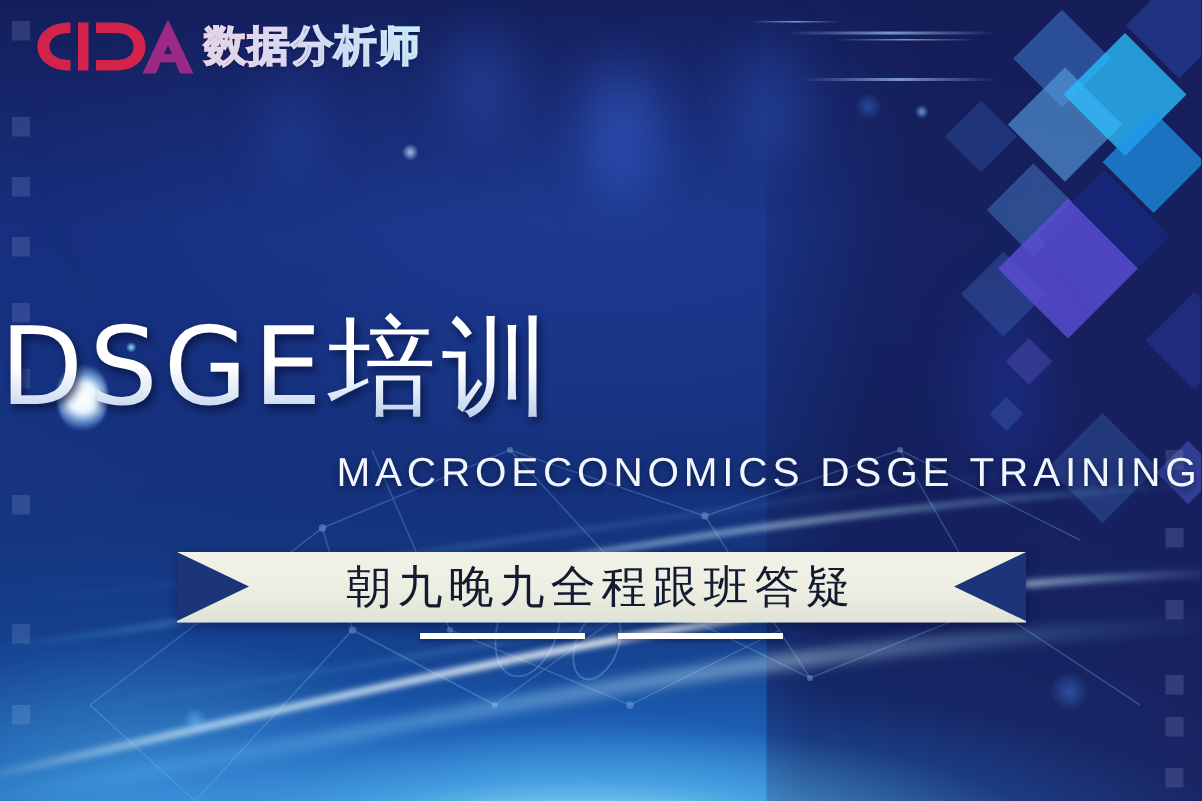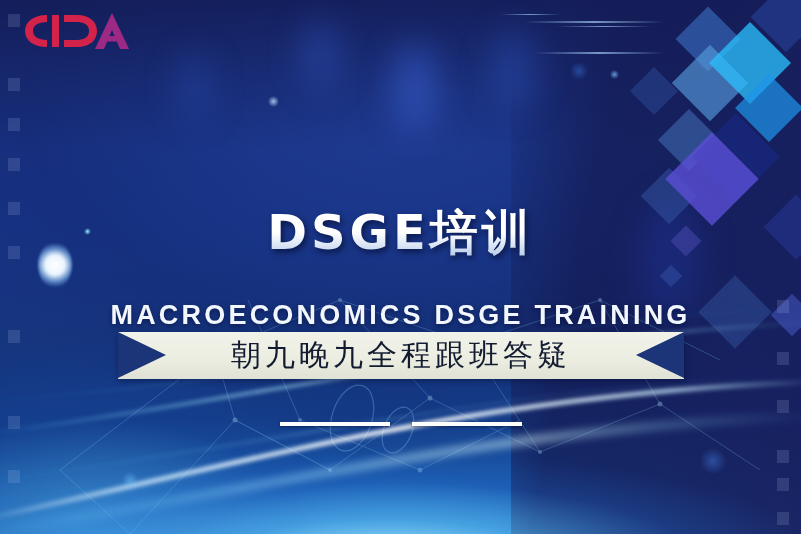--- a/index.html
+++ b/index.html
@@ -114,39 +114,39 @@
   .title1{
     position:absolute;left:0;right:0;top:100px;text-align:center;
     font-size:86px;font-weight:bold;line-height:1;
     letter-spacing:4px;
     font-family:"DejaVu Sans","Liberation Sans",sans-serif;
     background:linear-gradient(180deg,#ffffff 0%,#ffffff 48%,#dfe9f7 72%,#b9ccea 100%);
     -webkit-background-clip:text;background-clip:text;color:transparent;
     filter:drop-shadow(2px 3px 3px rgba(4,14,52,.75));
   }
   .title2{
-    position:absolute;left:0;right:0;top:208px;text-align:center;
-    font-size:48px;font-weight:bold;line-height:1;
+    position:absolute;left:0;right:0;top:208px;
+    font-size:72px;font-weight:normal;line-height:1;
     letter-spacing:4px;
     font-family:"DejaVu Sans","Liberation Sans",sans-serif;
     background:linear-gradient(180deg,#ffffff 0%,#ffffff 50%,#dfe9f7 74%,#b9ccea 100%);
     -webkit-background-clip:text;background-clip:text;color:transparent;
     filter:drop-shadow(2px 3px 3px rgba(4,14,52,.75));
   }
   .subtitle-en{
-    position:absolute;left:0;right:0;top:300px;text-align:center;
-    font-size:27px;font-weight:700;color:#f2f7ff;
+    position:absolute;left:0;right:0;top:300px;text-align:right;
+    font-size:27px;font-weight:400;color:#f2f7ff;
     letter-spacing:3.2px;
     font-family:"Liberation Sans","DejaVu Sans",sans-serif;
     text-shadow:0 2px 5px rgba(6,18,60,.7);
   }
 
   
   .ribbon{
-    position:absolute;left:118px;top:332px;width:566px;height:47px;
+    position:absolute;left:118px;top:368px;width:566px;height:47px;
   }
   .ribbon-body{
     position:absolute;left:0;top:0;width:566px;height:47px;
     background:linear-gradient(180deg,#f1f3e9 0%,#eceee2 55%,#dfe2d4 100%);
     box-shadow:0 2px 6px rgba(4,12,48,.45);
   }
   .ribbon-tip{position:absolute;top:0;width:0;height:0;}
   .ribbon-tip-l{
     left:0;border-top:23.5px solid transparent;border-bottom:23.5px solid transparent;
     border-left:48px solid #1c3478;
@@ -312,20 +312,21 @@
 
         <path d="M25 5 C 11 5, 3 12, 3 21 C 3 30, 11 37, 25 37 L 25 30 C 16 30, 11 26.5, 11 21 C 11 15.5, 16 12, 25 12 Z" fill="#d4234a"></path>
 
         <rect x="30" y="5" width="7" height="32" fill="#d4234a"></rect>
 
         <path d="M42 5 L 55 5 C 68 5, 75 12, 75 21 C 75 30, 68 37, 55 37 L 42 37 L 42 30 L 55 30 C 63 30, 67 26.5, 67 21 C 67 15.5, 63 12, 55 12 L 42 12 Z" fill="#d4234a"></path>
 
         <path d="M90 3 L 107 39 L 98 39 L 90 20 L 82 39 L 73 39 Z" fill="#9c2a84"></path>
         <rect x="83" y="26" width="14" height="5.5" fill="#9c2a84"></rect>
       </svg>
+      <span class="logo-cn">数据分析师</span>
     </div>
 
 
     <div class="title2">DSGE培训</div>
 
     <div class="subtitle-en">MACROECONOMICS DSGE TRAINING</div>
 
     <div class="ribbon">
       <div class="ribbon-body"></div>
       <div class="ribbon-tip ribbon-tip-l"></div>

